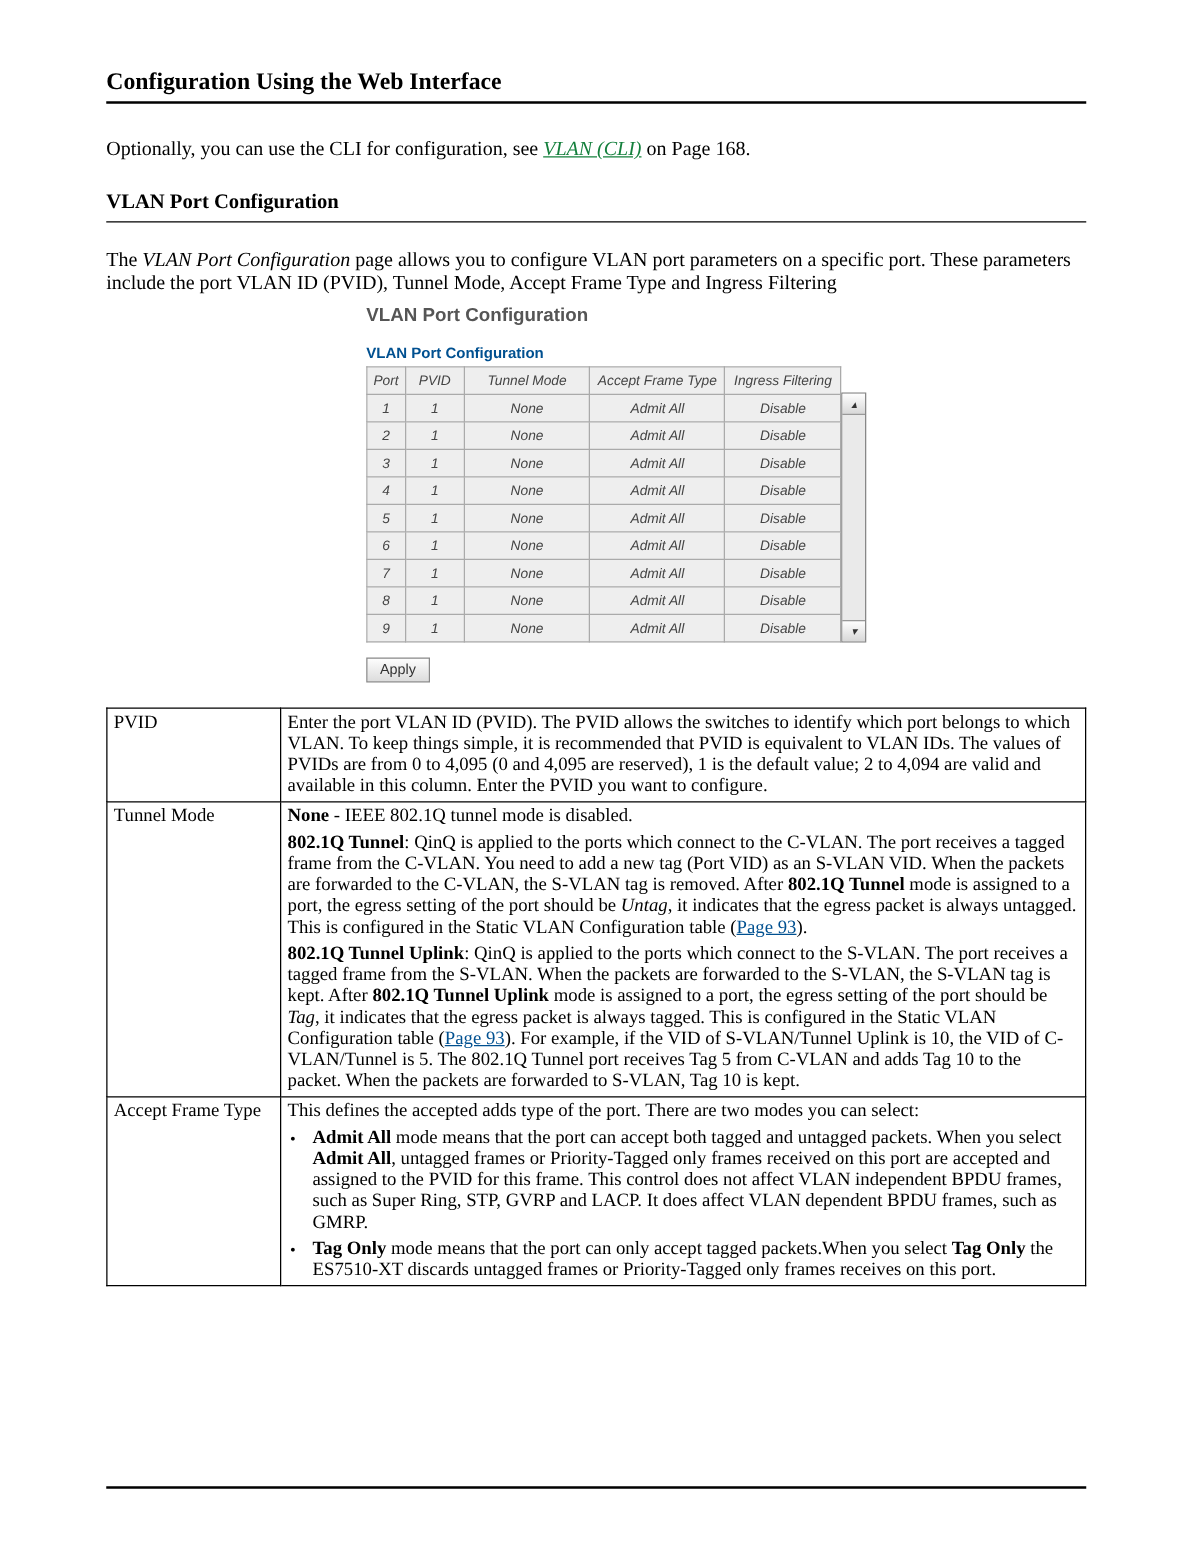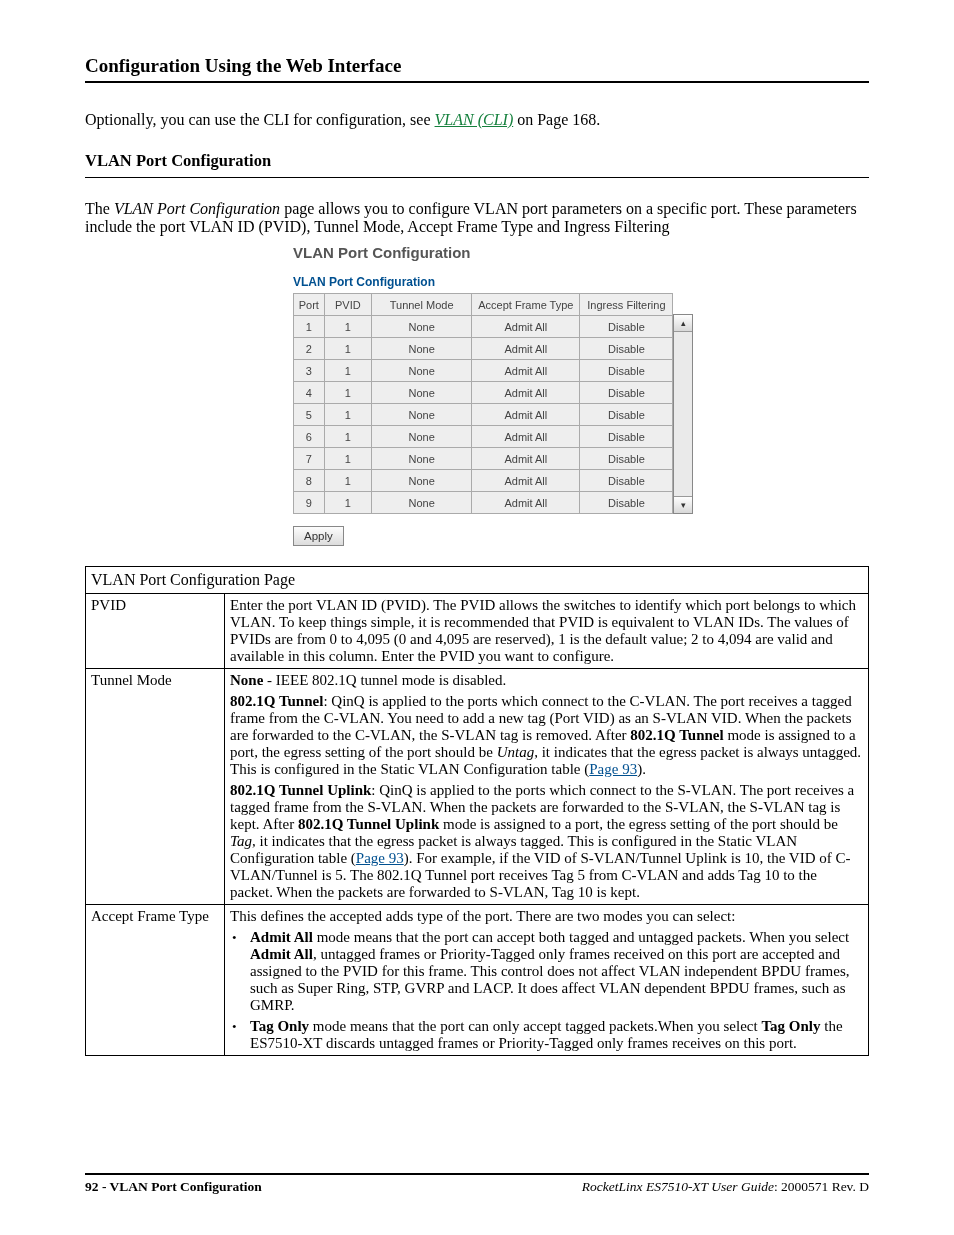--- a/index.html
+++ b/index.html
@@ -71,20 +71,21 @@
   .ss-subtitle {
     font-family: Verdana, Arial, sans-serif;
     font-size: 12px;
     font-weight: bold;
     color: #005090;
     margin-bottom: 4px;
   }
   .cfg-table-wrap {
     display: flex;
     align-items: stretch;
+    font-style: italic;
   }
   table.cfg {
     border-collapse: collapse;
     font-family: Arial, sans-serif;
     font-size: 11px;
     color: #444;
   }
   table.cfg th, table.cfg td {
     border: 1px solid #aaa;
     background: #eee;
@@ -296,23 +297,20 @@
         <div class="scroll-btn bottom">▾</div>
       </div>
     </div>
 
     <button class="apply-btn">Apply</button>
   </div>
 </div>
 
 <table class="gloss">
   <tbody>
-      <tr>
-    <td class="gloss-caption" colspan="2">VLAN Port Configuration Page</td>
-  </tr>
 
   <tr>
     <td class="label">PVID</td>
     <td>Enter the port VLAN ID (PVID). The PVID allows the switches to identify which port belongs to which VLAN. To keep things simple, it is recommended that PVID is equivalent to VLAN IDs. The values of PVIDs are from 0 to 4,095 (0 and 4,095 are reserved), 1 is the default value; 2 to 4,094 are valid and available in this column. Enter the PVID you want to configure.</td>
   </tr>
 
   <tr>
     <td class="label">Tunnel Mode</td>
     <td>
       <div class="sub-none">
@@ -343,21 +341,13 @@
           <span class="bold">Tag Only</span><span> mode means that the port can only accept tagged packets.When you select </span><span class="bold">Tag Only</span><span> the ES7510-XT discards untagged frames or Priority-Tagged only frames receives on this port.</span>
         </div>
       </div>
     </td>
   </tr>
 </tbody>
   </table>
 
 <div class="footer">
   <div class="footer-rule"></div>
-  <div class="footer-line">
-    <div class="footer-left">
-      <span class="bold">92 - </span><span class="bold">VLAN Port Configuration</span>
-    </div>
-    <div class="footer-right">
-      <span class="italic">RocketLinx ES7510-XT  User Guide</span><span>: 2000571 Rev. D</span>
-    </div>
-  </div>
 </div>
 
 </body></html>

